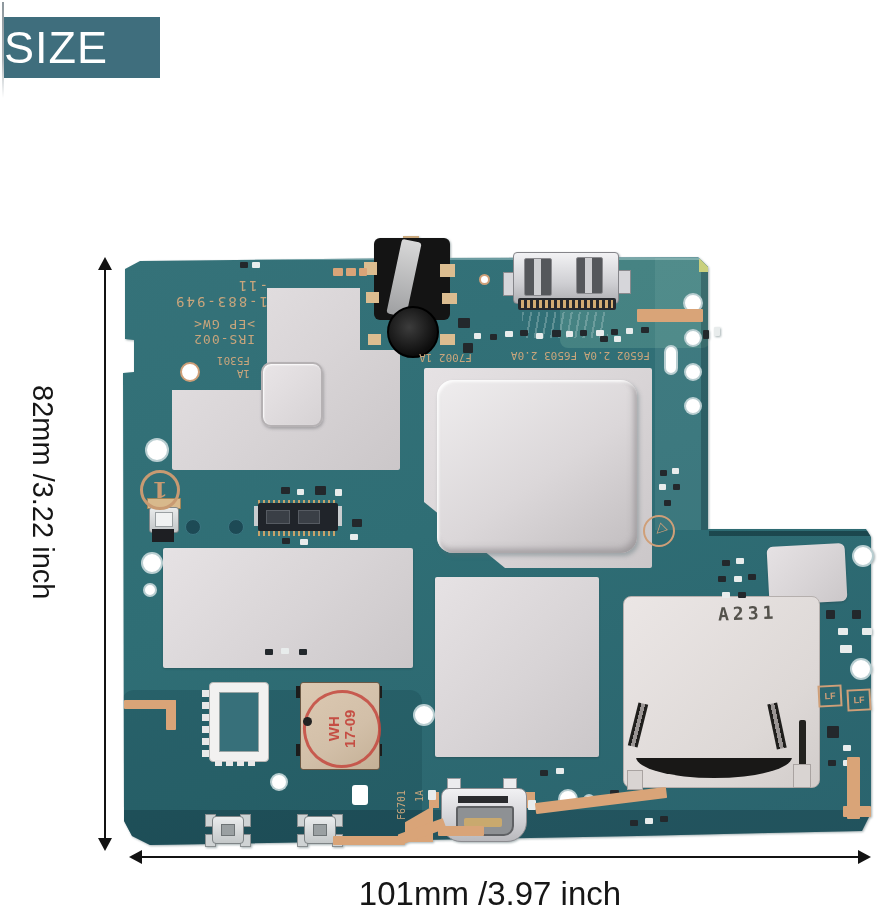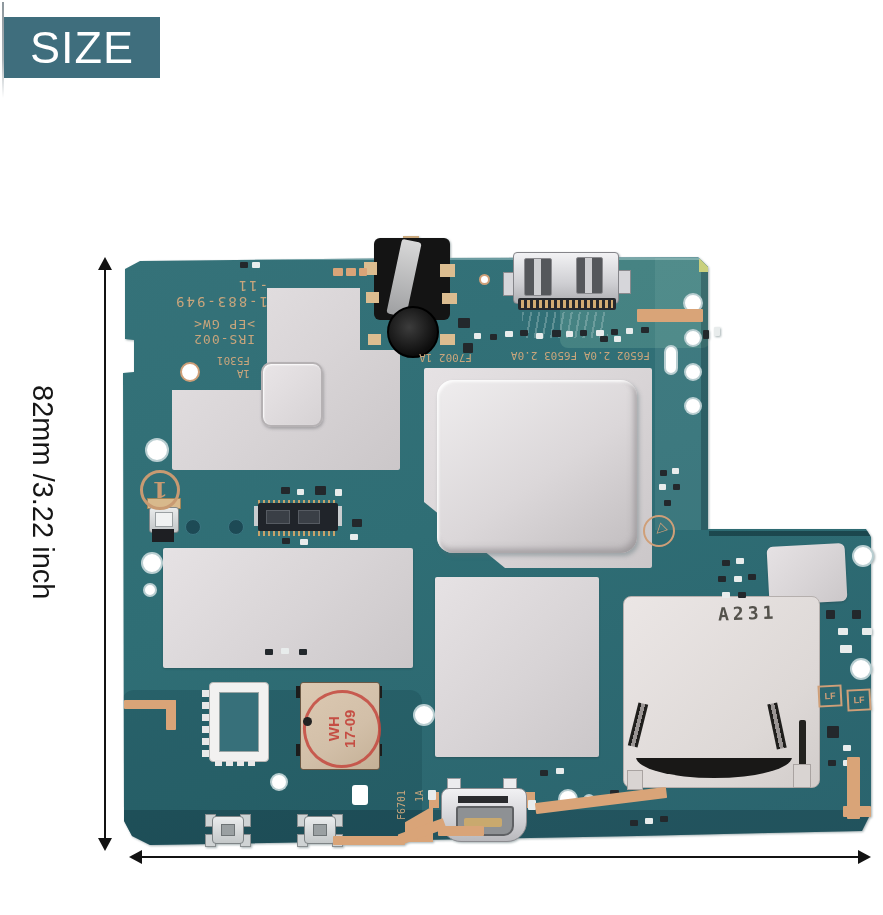--- a/index.html
+++ b/index.html
@@ -1,21 +1,21 @@
 <!DOCTYPE html>
 <html><head>
 <meta charset="utf-8">
 <style>
   html,body{margin:0;padding:0;background:#ffffff;}
   #page{position:relative;width:883px;height:915px;background:#ffffff;overflow:hidden;
         font-family:"Liberation Sans",sans-serif;}
   .abs{position:absolute;}
 
   
-  #size-badge{left:4px;top:17px;width:156px;height:61px;display:flex;align-items:center;justify-content:center;}
+  #size-badge{left:4px;top:17px;width:156px;height:61px;display:flex;align-items:center;justify-content:flex-start;}
   #size-badge span{color:#fff;font-size:45px;letter-spacing:1px;font-weight:400;}
   #edge-line{left:2px;top:2px;width:2px;height:96px;
      background:linear-gradient(180deg,#8d979d 0%,#aab3b8 60%,rgba(170,179,184,0) 100%);}
 
   
   .dim-line{background:#131313;}
   .arrowhead{width:0;height:0;}
   #v-line{left:104px;top:268px;width:2px;height:572px;}
   #h-line{left:141px;top:856px;width:718px;height:2px;}
   #v-arrow-top{left:98px;top:257px;border-left:7px solid transparent;border-right:7px solid transparent;border-bottom:13px solid #131313;}
@@ -321,13 +321,14 @@
   </div>
 
   <div class="abs dim-line" id="v-line"></div>
   <div class="abs arrowhead" id="v-arrow-top"></div>
   <div class="abs arrowhead" id="v-arrow-bottom"></div>
   <div class="abs" id="height-label">82mm /3.22 inch</div>
 
   <div class="abs dim-line" id="h-line"></div>
   <div class="abs arrowhead" id="h-arrow-left"></div>
   <div class="abs arrowhead" id="h-arrow-right"></div>
+  <div class="abs" id="width-label">101mm /3.97 inch</div>
 </div>
 
 </body></html>

